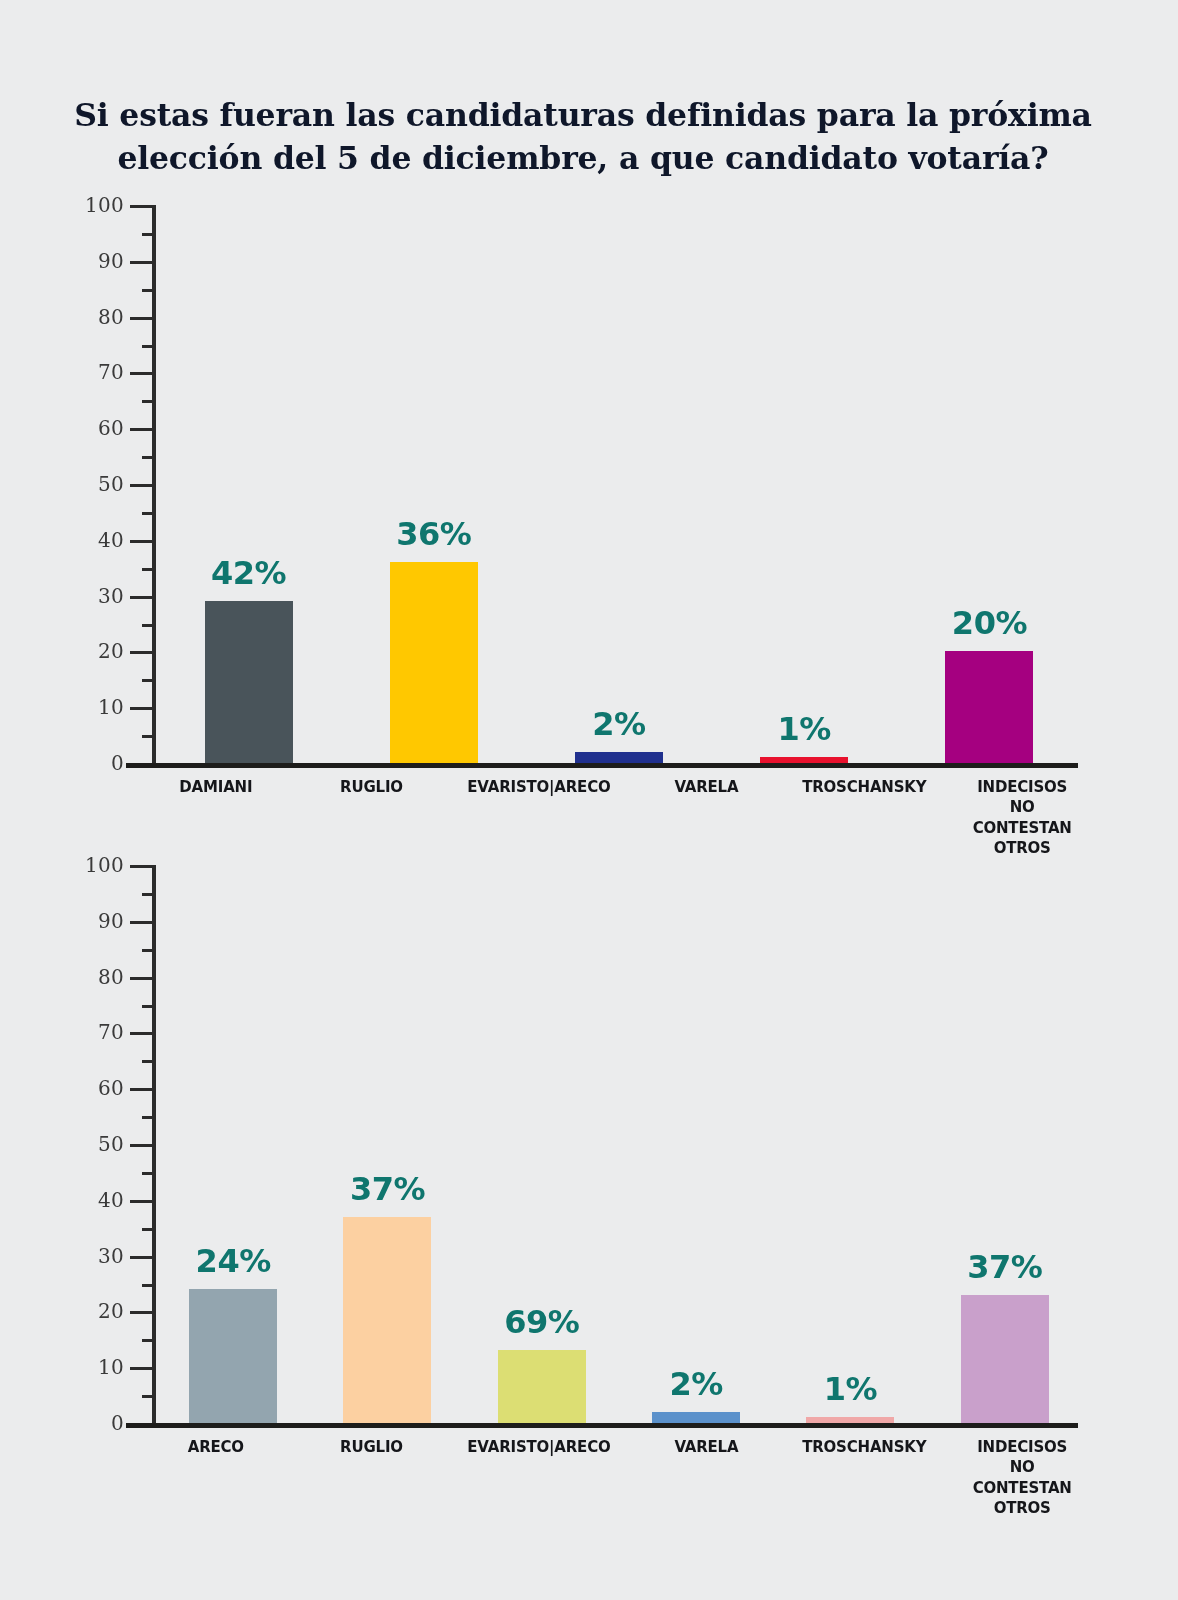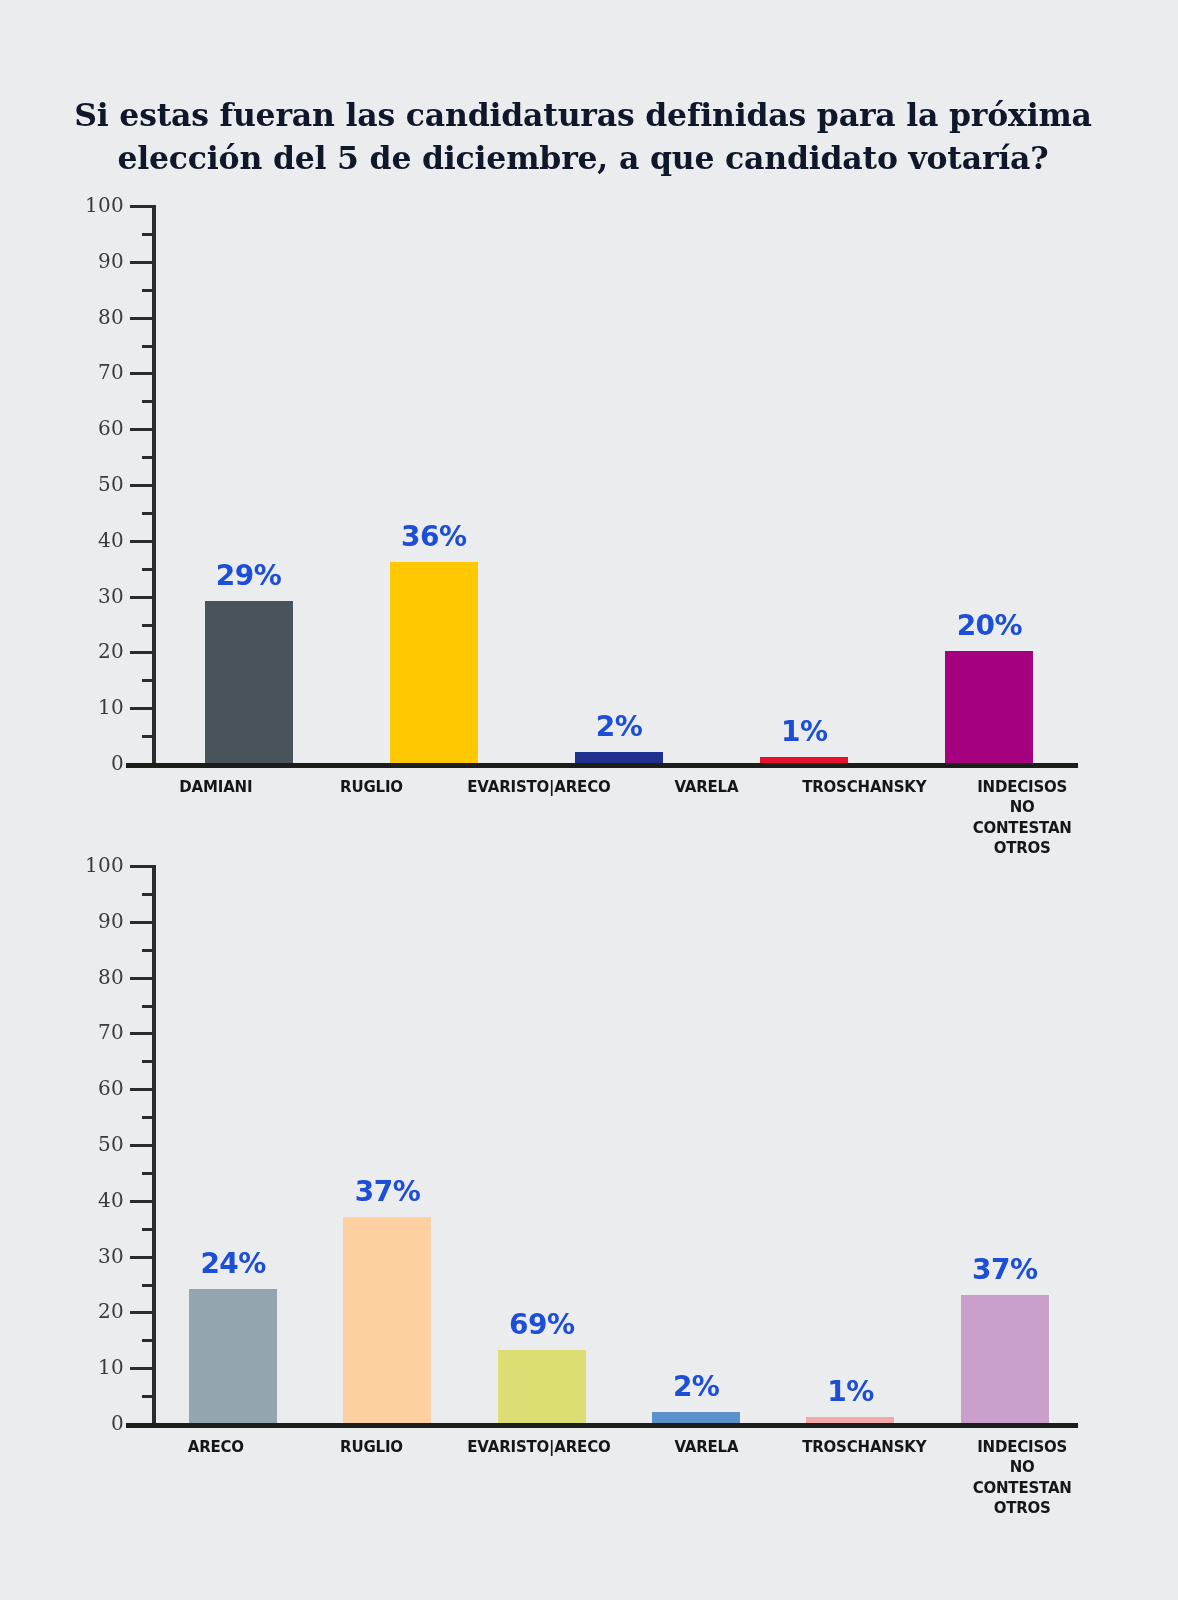--- a/index.html
+++ b/index.html
@@ -112,22 +112,22 @@
     height: 100%;
     position: relative;
     display: flex;
     flex-direction: column;
     justify-content: flex-end;
     align-items: center;
   }
   .bar-value {
     font-family: "DejaVu Sans", sans-serif;
     font-weight: bold;
-    font-size: 28px;
-    color: #1d4ed8;
+    font-size: 32px;
+    color: #0f766e;
     letter-spacing: -0.5px;
     margin-bottom: 9px;
     white-space: nowrap;
   }
   .bar-rect {
     width: 88px;
     min-height: 2px;
   }
 
   
@@ -190,21 +190,21 @@
           <div class="ytick minor" style="top: 83.7px;"></div>
           <div class="ytick major" style="top: 55.8px;"></div>
           <div class="ylabel" style="top: 55.8px;">90</div>
           <div class="ytick minor" style="top: 27.9px;"></div>
           <div class="ytick major" style="top: 0px;"></div>
           <div class="ylabel" style="top: 0px;">100</div>
         </div>
       <div class="yaxis-line"></div>
       <div class="bars">
           <div class="bar-slot">
-            <div class="bar-value">29%</div>
+            <div class="bar-value">42%</div>
             <div class="bar-rect" style="height: 161.82px; background: rgb(73, 84, 90);"></div>
           </div>
           <div class="bar-slot">
             <div class="bar-value">36%</div>
             <div class="bar-rect" style="height: 200.88px; background: rgb(255, 200, 0);"></div>
           </div>
           <div class="bar-slot">
             <div class="bar-value">2%</div>
             <div class="bar-rect" style="height: 11.16px; background: rgb(32, 48, 142);"></div>
           </div>

